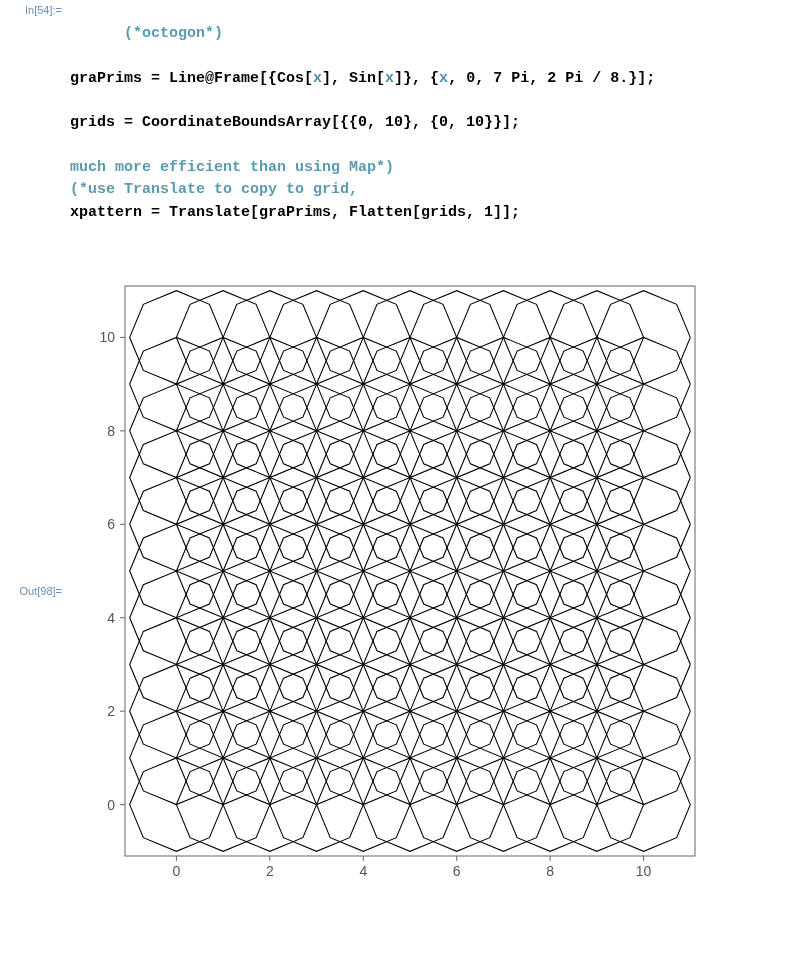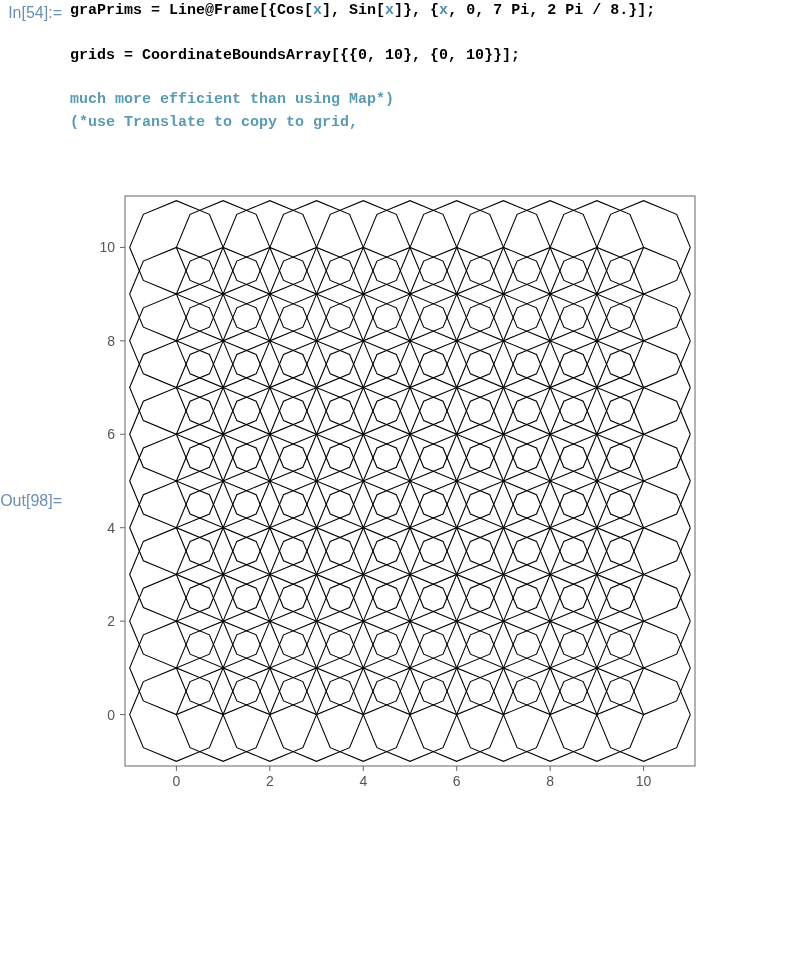--- a/index.html
+++ b/index.html
@@ -14,21 +14,21 @@
     .cell-wrapper {
       display: flex;
       align-items: flex-start;
     }
     .cell-label {
       width: 70px;
       min-width: 70px;
       text-align: right;
       padding-right: 8px;
       color: #6a8fb3;
-      font-size: 16px;
+      font-size: 11px;
       font-family: Arial, sans-serif;
       padding-top: 4px;
     }
     .cell-content {
       flex: 1;
       padding-right: 10px;
     }
     .code {
       font-family: "Consolas", "Courier New", monospace;
       font-weight: bold;
@@ -58,26 +58,30 @@
       border: none;
       background: #fff;
     }
   </style>
 </head>
 <body>
 
 <div class="cell-wrapper">
   <div class="cell-label">In[54]:=</div>
   <div class="cell-content">
+    <div class="code">
+      <span class="comment">(*octogon*)</span>
+    </div>
     <div class="code"><span>graPrims = Line@Frame[{Cos[</span><span class="var-x">x</span><span>], Sin[</span><span class="var-x">x</span><span>]}, {</span><span class="var-x">x</span><span>, 0, 7 Pi, 2 Pi / 8.}];</span></div>
     <div class="gap"></div>
     <div class="code">grids = CoordinateBoundsArray[{{0, 10}, {0, 10}}];</div>
     <div class="gap"></div>
     <div class="code"><span class="comment">much more efficient than using Map*)</span></div>
     <div class="code"><span class="comment">(*use Translate to copy to grid,</span></div>
+    <div class="code">xpattern = Translate[graPrims, Flatten[grids, 1]];</div>
     <div class="gap"></div>
   </div>
 </div>
 
 <div class="output-wrapper">
   <div class="cell-label">Out[98]=</div>
   <div class="cell-content">
     <svg id="octagon-plot" class="graphic" width="640" height="620">
         <rect x="55" y="10" width="570" height="570" fill="none" stroke="#666" stroke-width="1"></rect>
         <line x1="106.39344262295083" y1="580" x2="106.39344262295083" y2="585" stroke="#666"></line>

